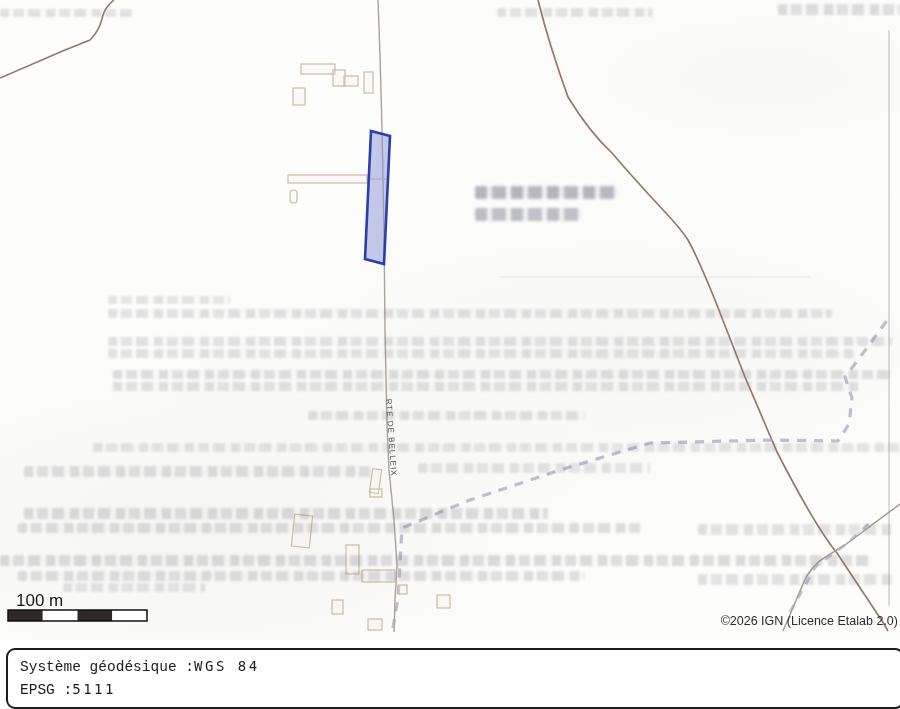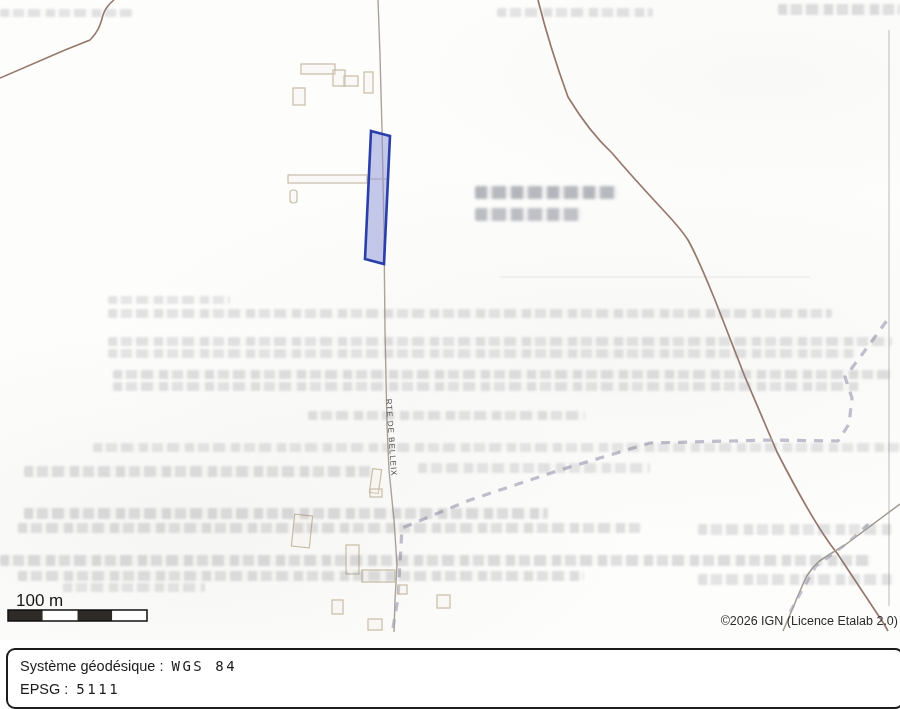--- a/index.html
+++ b/index.html
@@ -21,22 +21,22 @@
         rgba(128,128,134,.52) 28px 40px, rgba(128,128,134,.07) 40px 46px);}
   .sm-strong{filter:blur(1.5px);
       background:repeating-linear-gradient(90deg,
         rgba(106,108,122,.8) 0 12px, rgba(106,108,122,.15) 12px 17px,
         rgba(106,108,122,.75) 17px 31px, rgba(106,108,122,.1) 31px 36px);}
   
   #info-panel{position:absolute;left:6px;top:648px;width:882px;height:52px;
       border:2px solid #1d1d1d;border-radius:9px;background:#ffffff;
       padding:5px 0 0 12px;box-sizing:content-box;}
   .info-row{height:23px;line-height:23px;font-size:14.5px;color:#1c1c1c;white-space:nowrap;}
-  .info-label{font-family:Liberation Sans, sans-serif;}
-  .info-value{font-family:"DejaVu Sans Mono",monospace;font-size:14px;letter-spacing:2.5px;margin-left:8px;}
+  .info-label{font-family:Liberation Mono, monospace;}
+  .info-value{font-family:"DejaVu Sans Mono",monospace;font-size:14px;letter-spacing:2.5px;margin-left:0;}
 </style>
 </head>
 <body>
 
 <div id="page">
 
   <div id="map-area">
 
     <svg id="map-svg" width="900" height="640" viewBox="0 0 900 640">
 

